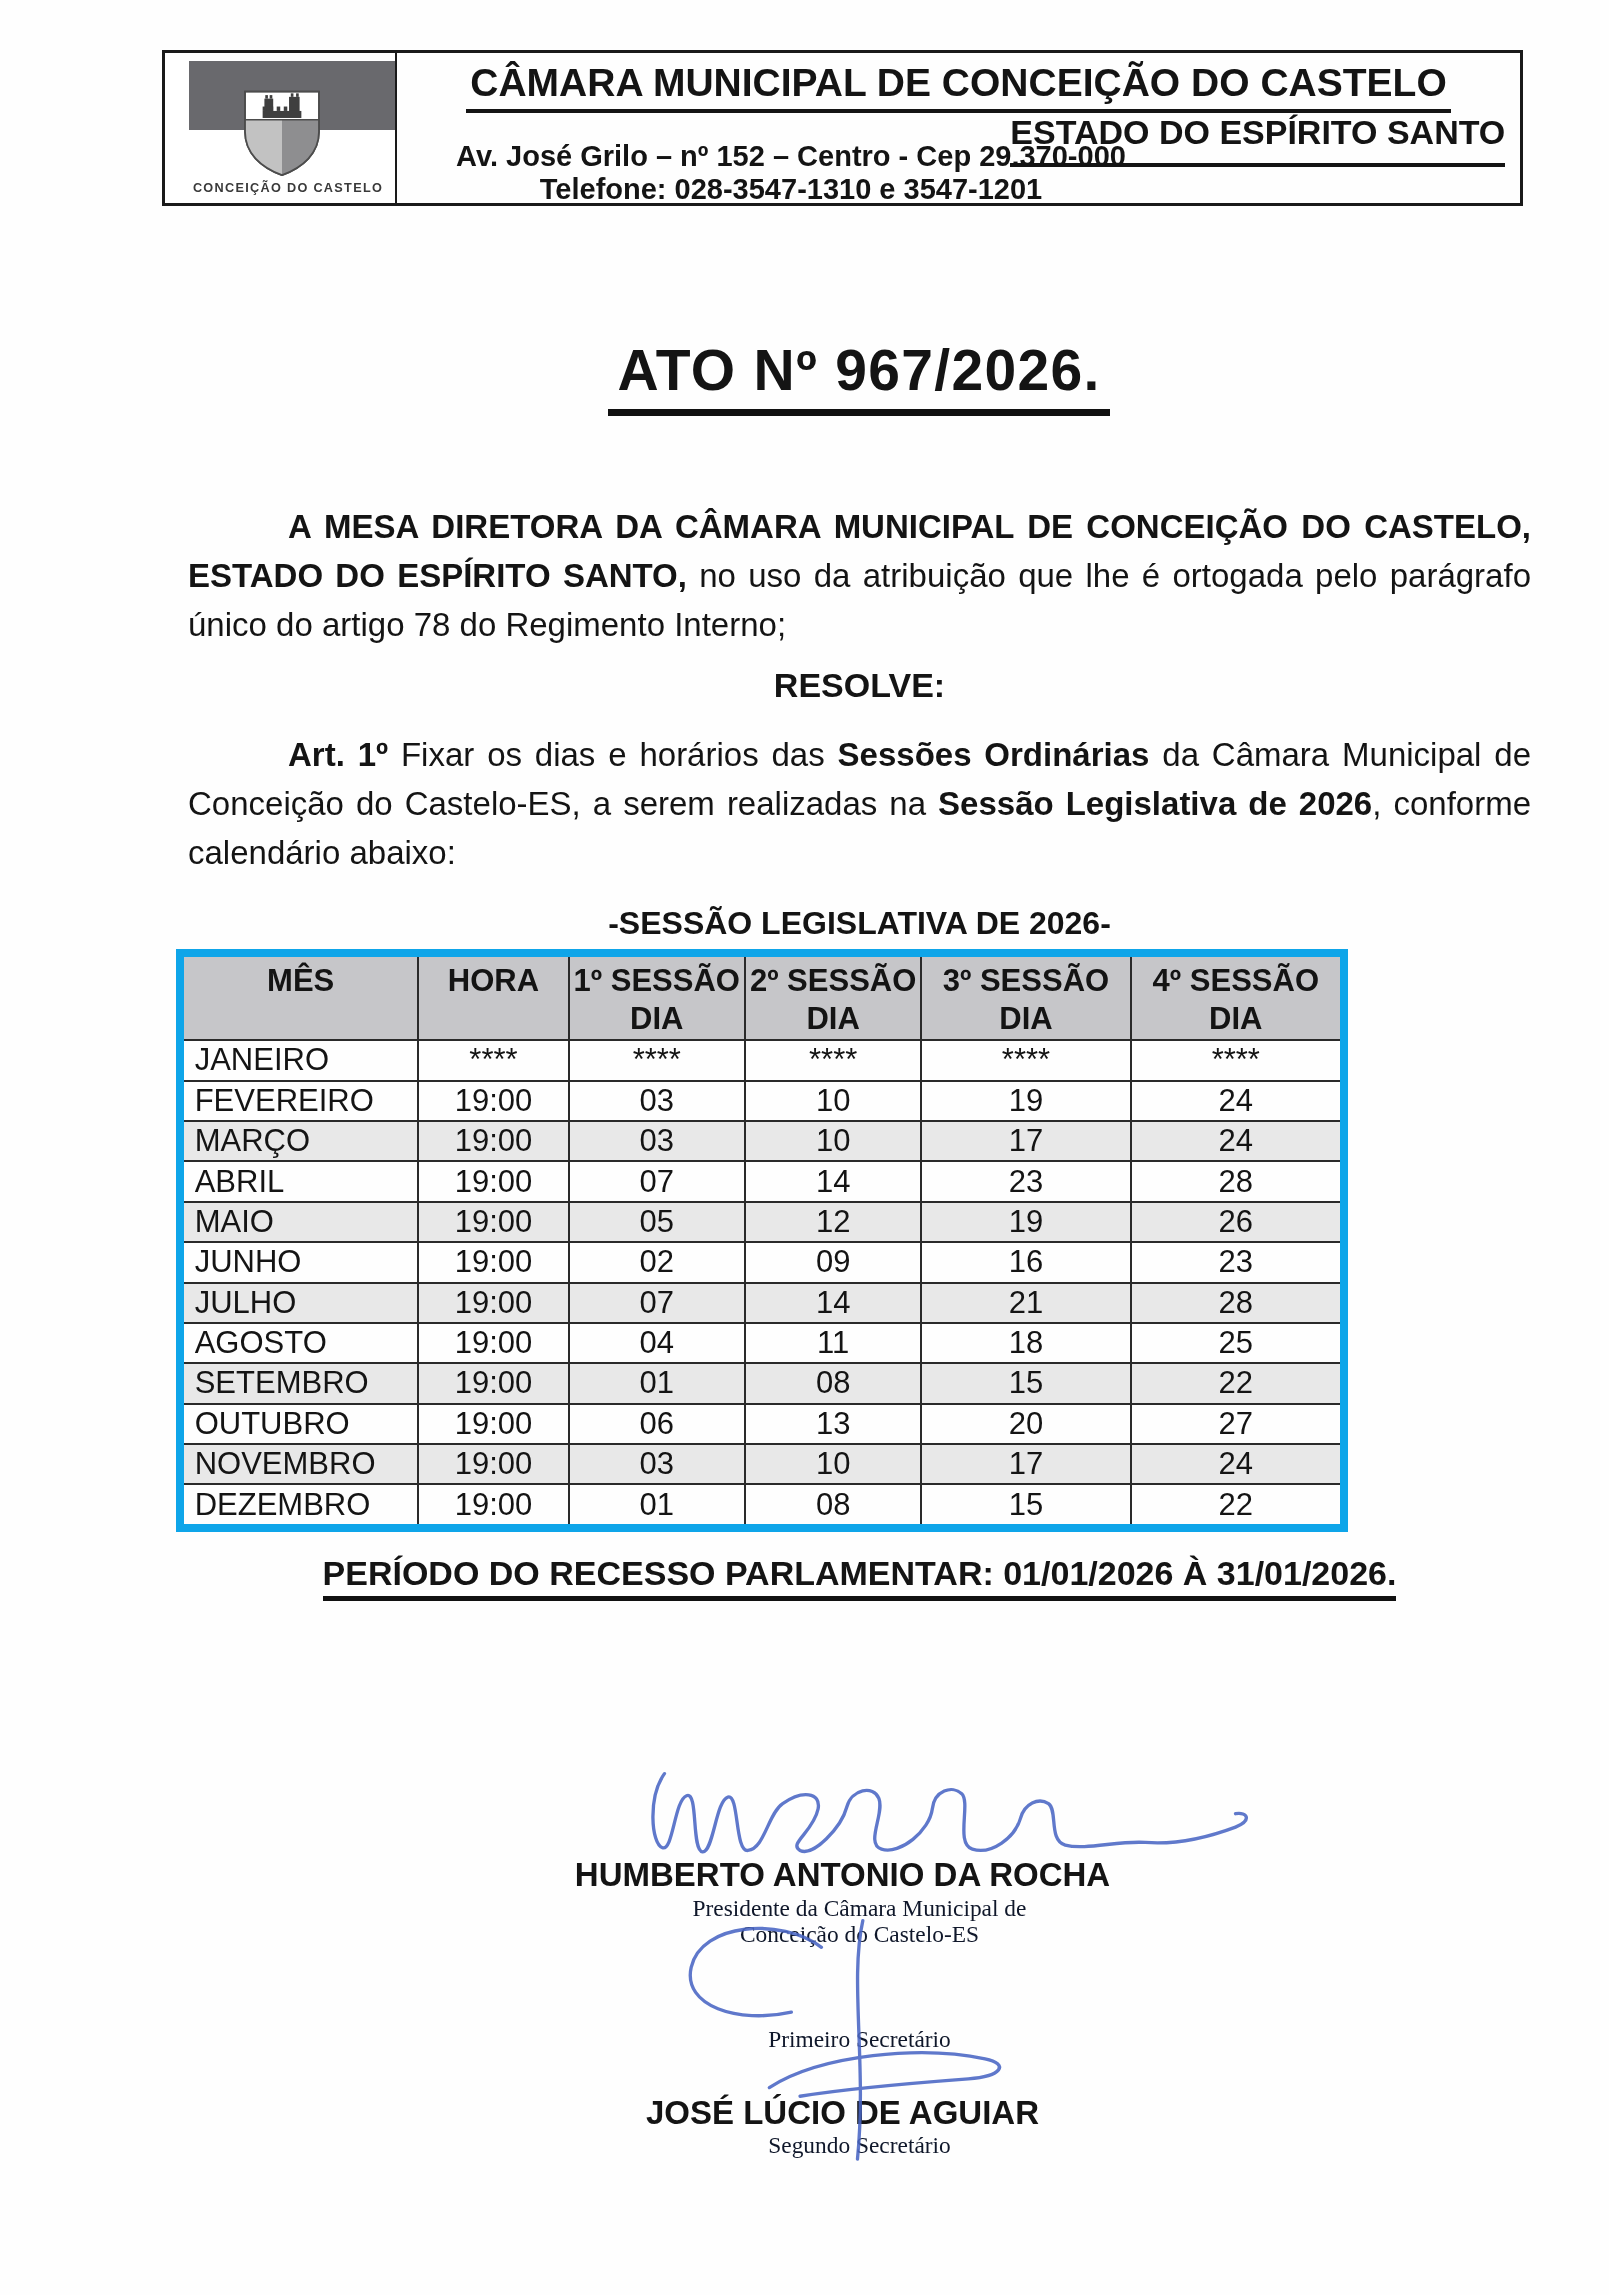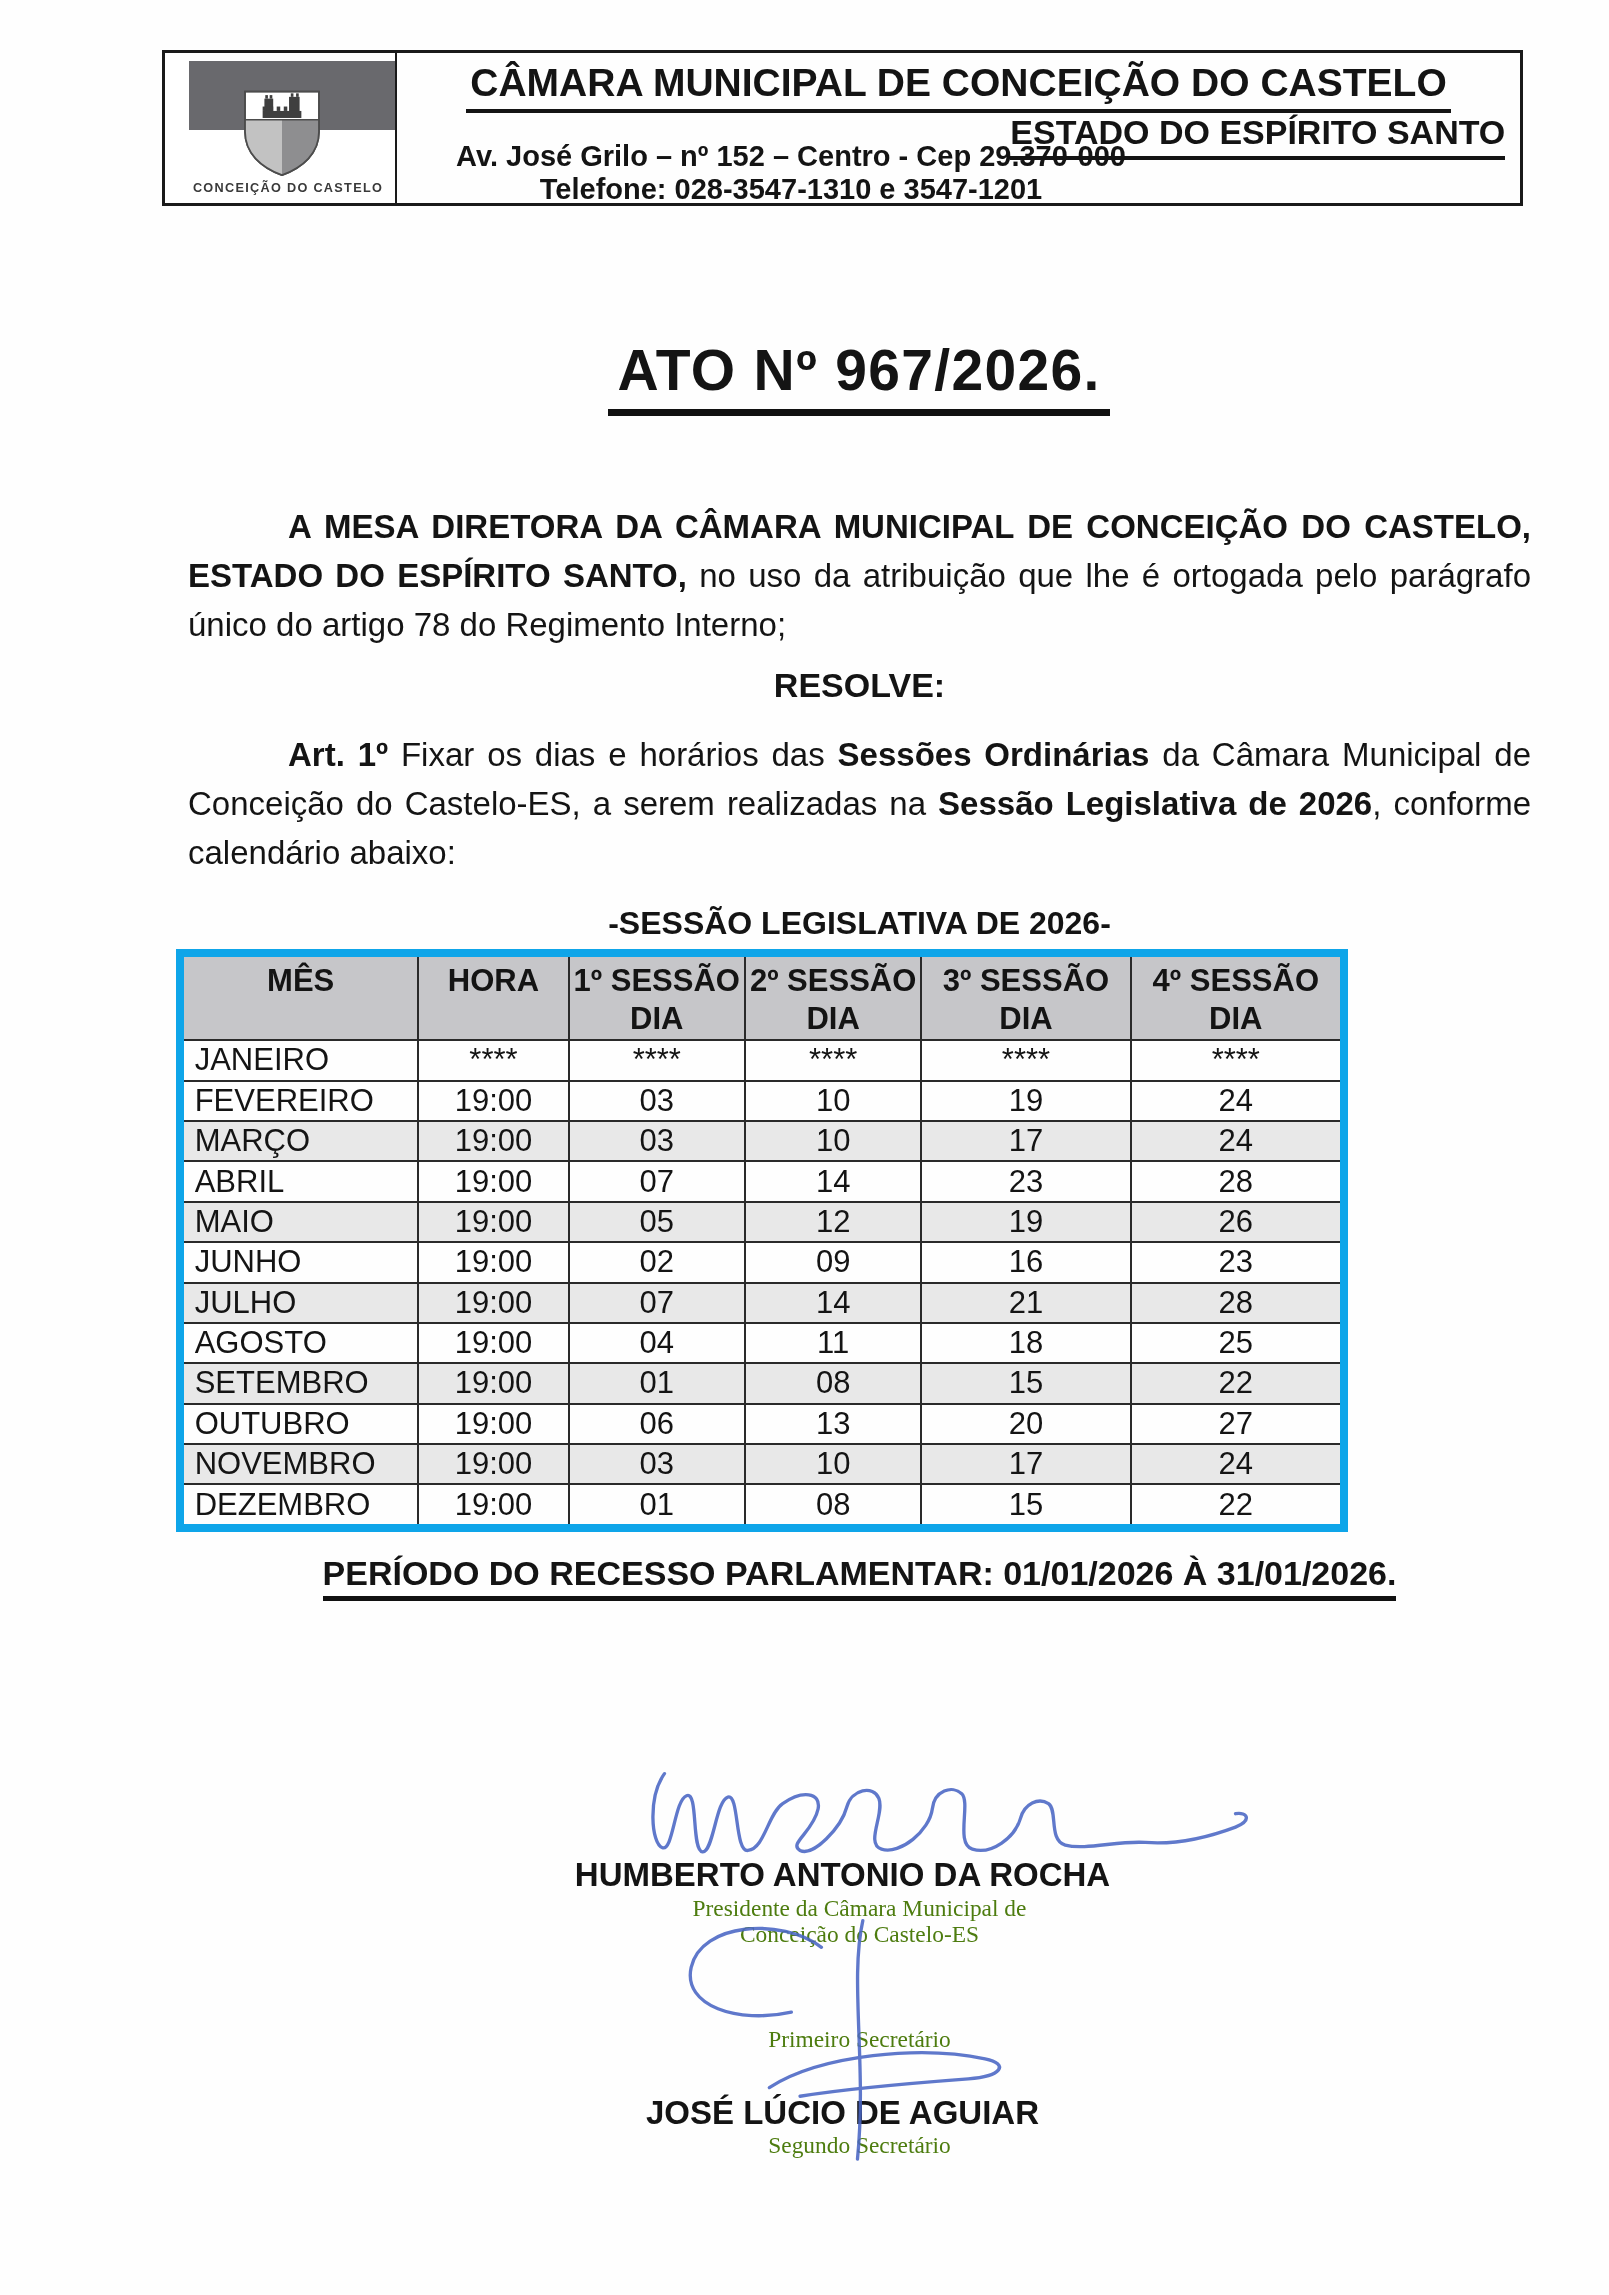--- a/index.html
+++ b/index.html
@@ -14,21 +14,21 @@
   .logo-band{position:absolute;left:24px;top:8px;right:0;height:69px;background:#69696d;}
   .shield{position:absolute;left:73px;top:32px;width:88px;height:95px;}
   .logo-caption{position:absolute;left:16px;right:0;bottom:8px;text-align:center;
                 font-size:12.7px;letter-spacing:1.3px;font-weight:700;color:#3a3a3a;}
   .head-right{position:absolute;left:232px;right:0;top:0;bottom:0;}
   .org-line{margin-top:8px;text-align:center;}
   .org-name{display:inline-block;font-size:39px;font-weight:700;
             border-bottom:4.7px solid #141414;padding:0 4px 4px;}
   .state-line{text-align:right;padding-right:14.7px;margin-top:0;}
   .state-name{display:inline-block;font-size:34px;font-weight:700;
-              border-bottom:4px solid #141414;padding-bottom:4px;}
+              border-bottom:4px solid #141414;padding-bottom:11px;}
   .addr-wrap{position:absolute;left:0;top:87px;width:788px;text-align:center;
              font-weight:700;line-height:33px;}
   .addr,.phone{font-size:29px;}
 
   
   .ato-title{position:absolute;left:187px;top:337px;width:1344px;text-align:center;}
   .ato-title span{display:inline-block;font-size:57px;font-weight:700;letter-spacing:1.3px;
                   border-bottom:7.3px solid #111;padding:0 9.4px 6px;}
 
   
@@ -59,21 +59,21 @@
   .art2{top:1617px;}
   .closing{top:1733px;}
 
   
   .sig-overlay{position:absolute;left:601px;top:1750px;width:708px;height:428px;
                pointer-events:none;z-index:5;}
   .signer{position:absolute;left:171px;width:1343px;text-align:center;
           font-weight:700;font-size:33px;}
   .name1{top:1856px}.name2{top:1987px}.name3{top:2094px}
   .role{position:absolute;left:188px;width:1343px;text-align:center;
-        font-family:"Liberation Serif",serif;font-size:23.4px;color:#4d7c0f;}
+        font-family:"Liberation Serif",serif;font-size:23.4px;color:#0f172a;}
   .role1a{top:1895px}.role1b{top:1921px}.role2{top:2026px}.role3{top:2132px}
 </style>
 </head>
 <body>
 
 <div class="sheet">
 
   <div class="header-box">
     <div class="logo-cell">
       <div class="logo-band"></div>

